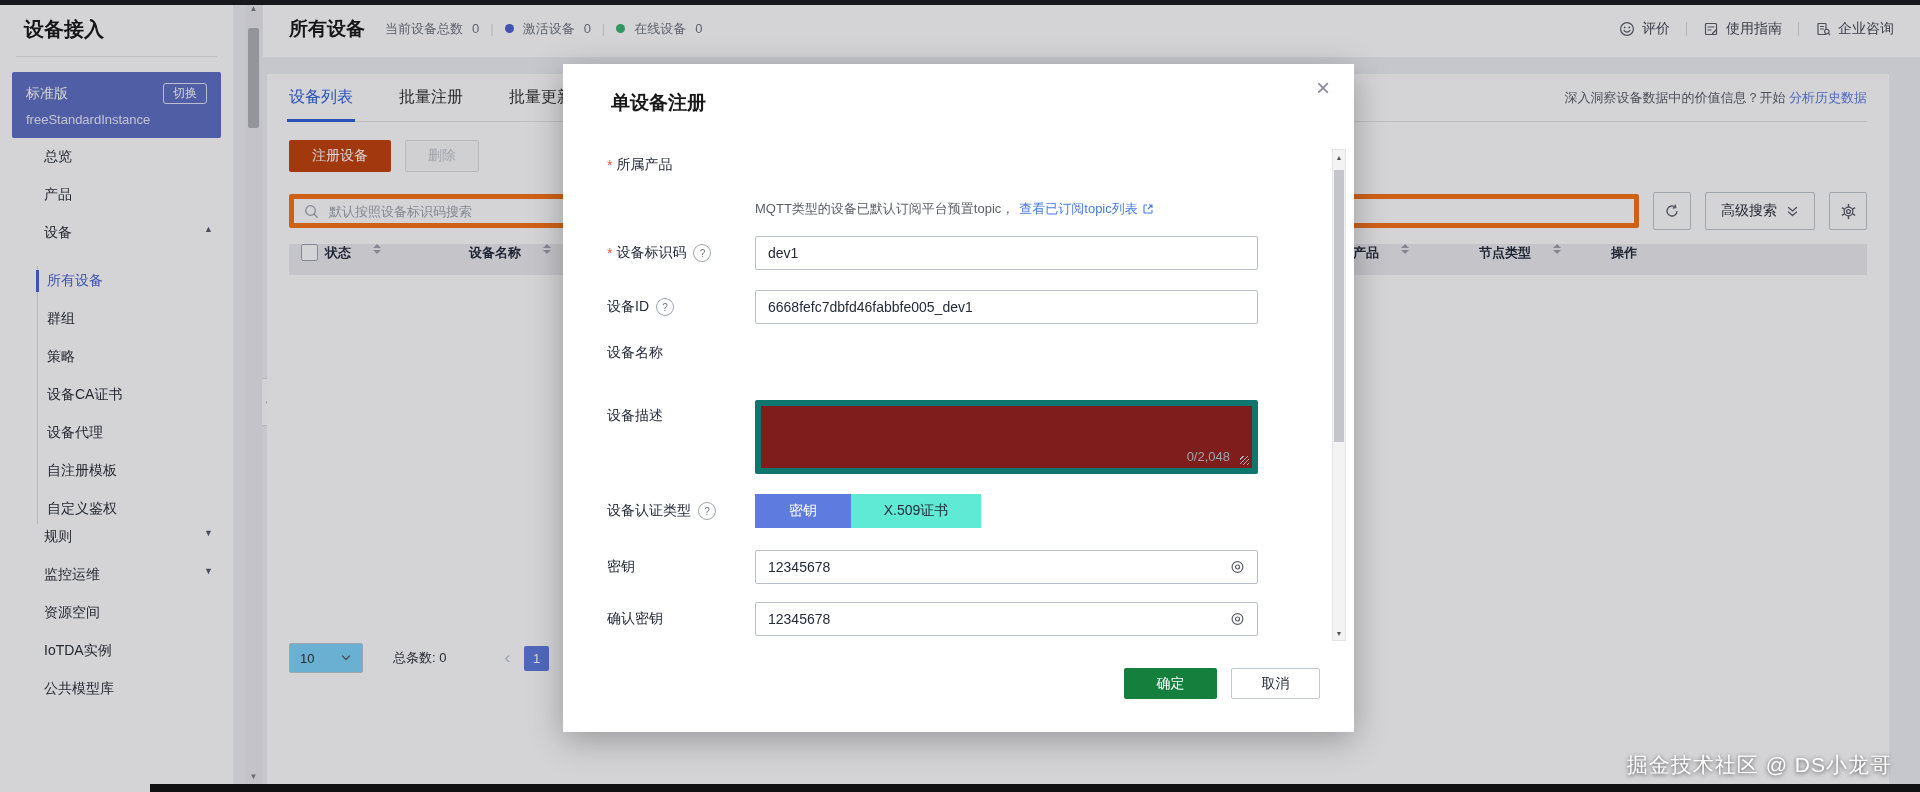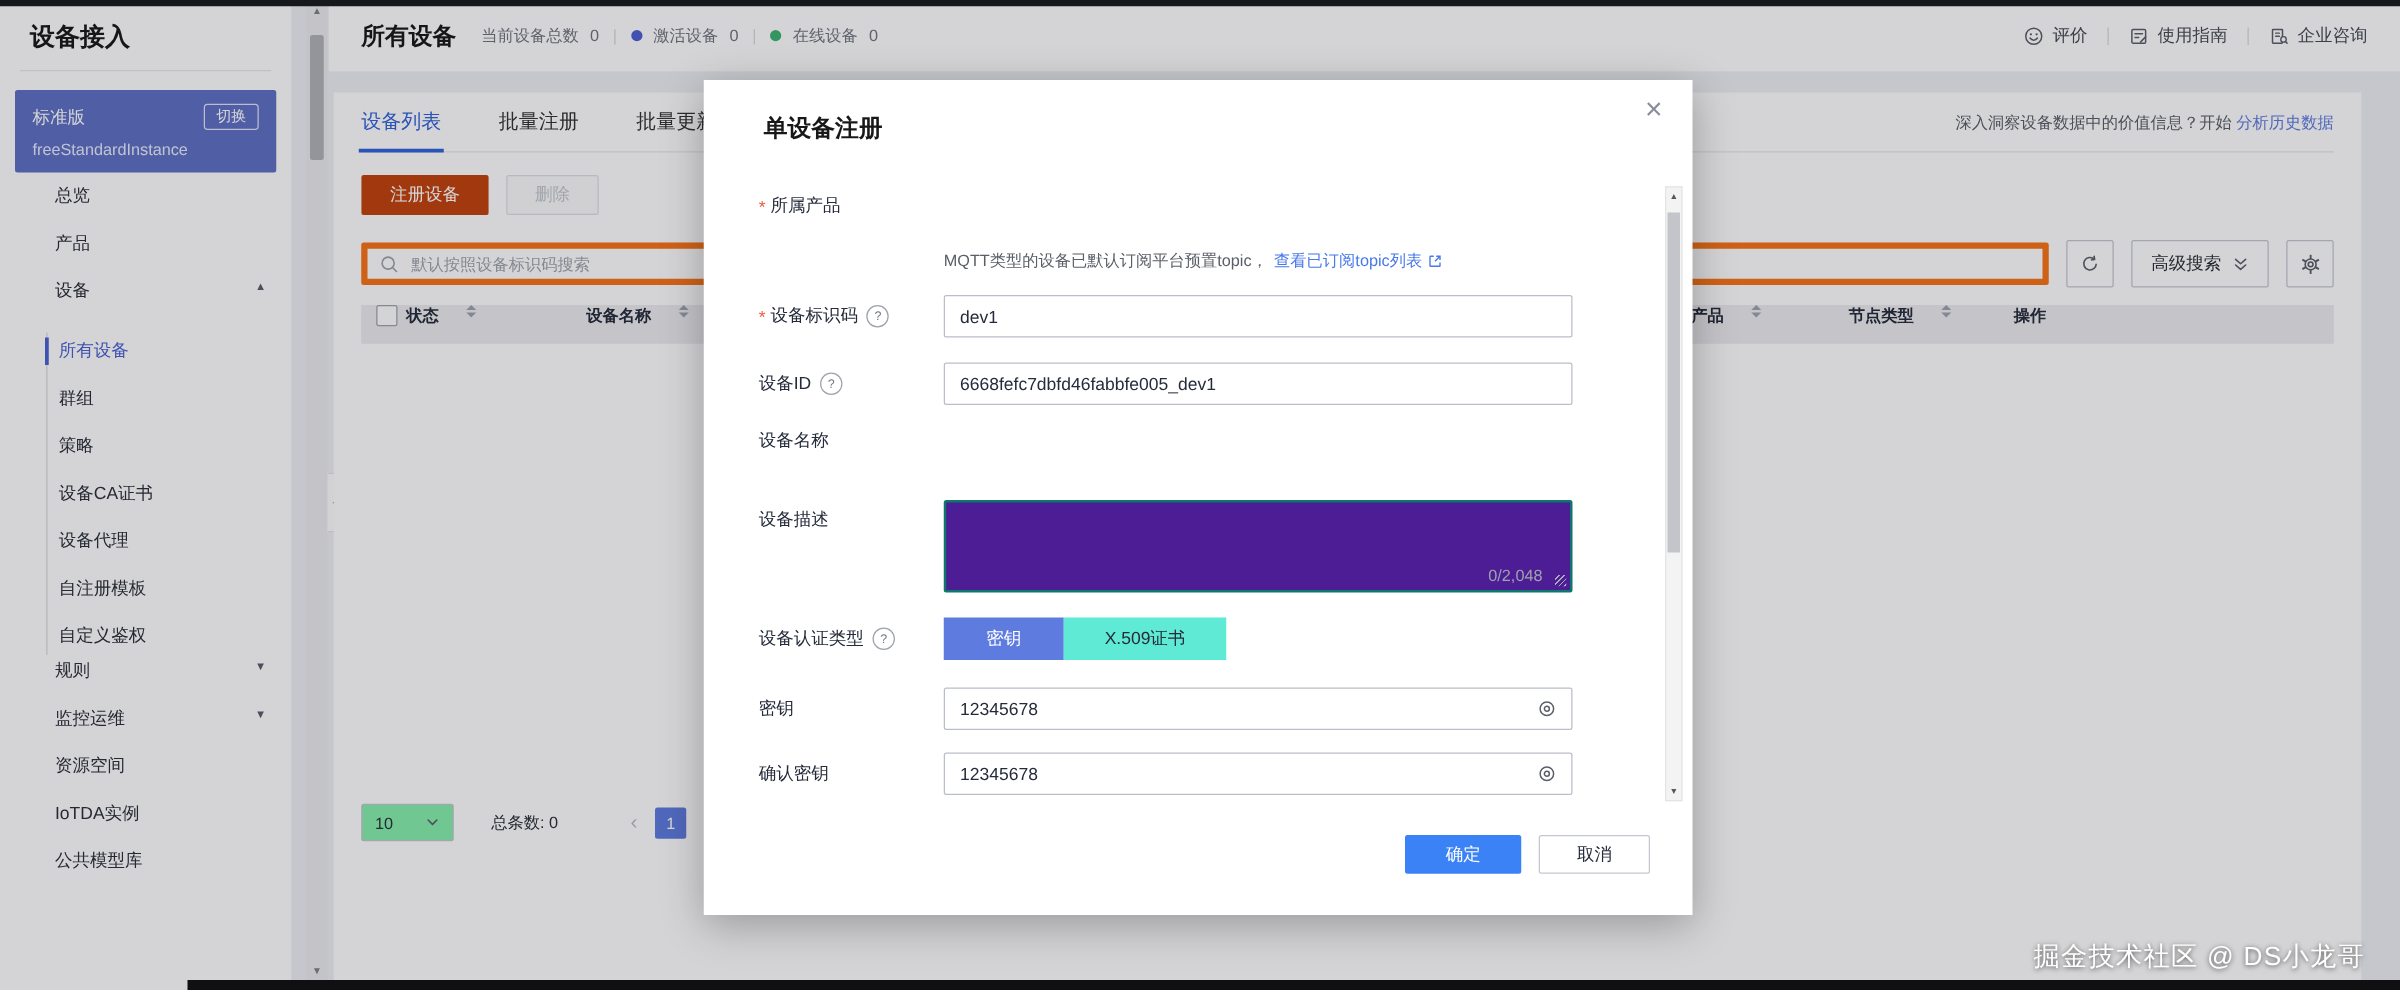--- a/index.html
+++ b/index.html
@@ -56,52 +56,52 @@
   .adv-btn{height:36px;border:1px solid #c3c7cf;border-radius:2px;margin-left:14px;padding:0 15px;display:flex;align-items:center;gap:9px;font-size:14px;background:#fff;color:#2b2f38;cursor:pointer;flex:none;}
   .table-head{margin-top:14px;height:31px;background:#ededf0;position:relative;font-size:13px;color:#252b3a;font-weight:bold;}
   .th{position:absolute;top:0;height:100%;display:flex;align-items:flex-start;gap:22px;}
   .checkbox{width:15px;height:15px;border:1px solid #9ea3ad;border-radius:2px;background:#fff;cursor:pointer;}
   .sort{display:flex;flex-direction:column;gap:2px;}
   .sort i{display:block;width:0;height:0;border-left:4px solid transparent;border-right:4px solid transparent;}
   .sort .up{border-bottom:4px solid #9da3ae;}
   .sort .down{border-top:4px solid #9da3ae;}
   .table-body{height:368px;background:#fff;}
   .pag-row{display:flex;align-items:center;font-size:13px;color:#2b2f38;}
-  .page-size{width:74px;height:30px;border:1px solid #c3c7cf;border-radius:2px;display:flex;align-items:center;justify-content:space-between;padding:0 10px;box-sizing:border-box;background:#86efac;cursor:pointer;}
+  .page-size{width:74px;height:30px;border:1px solid #c3c7cf;border-radius:2px;display:flex;align-items:center;justify-content:space-between;padding:0 10px;box-sizing:border-box;background:#7dd3fc;cursor:pointer;}
   .pag-total{margin-left:30px;}
   .pag-prev{margin-left:58px;color:#b9bec8;font-size:17px;cursor:pointer;}
   .pag-page{width:25px;height:25px;margin-left:14px;background:#5e7ce0;color:#fff;border-radius:2px;display:flex;align-items:center;justify-content:center;font-size:13px;cursor:pointer;}
   .pag-next{margin-left:14px;color:#71757f;font-size:17px;cursor:pointer;}
   
   .overlay{position:absolute;inset:0;background:rgba(15,18,26,0.18);z-index:50;}
   .modal{position:absolute;left:563px;top:64px;width:791px;height:668px;background:#fff;z-index:100;box-shadow:0 8px 32px rgba(0,0,0,0.28);}
   .m-close{position:absolute;right:24px;top:12px;font-size:24px;color:#8a8e99;line-height:1;cursor:pointer;}
   .m-title{position:absolute;left:48px;top:26px;font-size:19px;font-weight:bold;color:#181818;}
   .m-row{position:absolute;left:44px;display:flex;align-items:center;}
   .m-label{width:148px;display:flex;align-items:center;gap:7px;font-size:14px;color:#252b3a;flex:none;}
   .req{color:#ee5948;margin-right:-3px;}
   .help{width:16px;height:16px;border:1px solid #9ea3ad;border-radius:50%;color:#71757f;font-size:10px;display:inline-flex;align-items:center;justify-content:center;cursor:pointer;}
   .m-select{width:503px;height:34px;border:1px solid #b9bec8;border-radius:2px;display:flex;align-items:center;justify-content:space-between;
      padding:0 12px;font-size:14px;color:#252b3a;box-sizing:border-box;background:#fff;cursor:pointer;}
   .m-input{width:503px;height:34px;border:1px solid #b9bec8;border-radius:2px;padding:0 12px;font-size:14px;color:#252b3a;box-sizing:border-box;outline:none;background:#fff;}
   .m-hint{position:absolute;left:192px;top:136px;font-size:13px;color:#5a5e66;display:flex;align-items:center;gap:5px;}
   .m-hint a{color:#4879e8;text-decoration:none;cursor:pointer;display:inline-flex;align-items:center;gap:4px;}
-  .m-textarea-wrap{position:relative;width:503px;height:74px;border:2px solid #0f766e;border-radius:2px;box-sizing:border-box;background:#4c1d95;}
+  .m-textarea-wrap{position:relative;width:503px;height:74px;border:6px solid #0f766e;border-radius:2px;box-sizing:border-box;background:#7f1d1d;}
   .m-textarea-wrap textarea{width:100%;height:52px;border:none;outline:none;resize:none;padding:8px 12px;box-sizing:border-box;font-family:inherit;font-size:14px;background:transparent;}
   .m-counter{position:absolute;right:22px;bottom:4px;font-size:13px;color:#9ea3ad;}
   .m-grip{position:absolute;right:3px;bottom:3px;width:9px;height:9px;
      background:repeating-linear-gradient(135deg,transparent,transparent 2px,#a9adb5 2px,#a9adb5 3px);cursor:nwse-resize;}
   .tg{height:34px;display:inline-flex;align-items:center;justify-content:center;font-size:14px;cursor:pointer;}
   .tg-secret{width:96px;background:#5e7ce0;color:#fff;}
   .tg-cert{width:130px;background:#5eead4;color:#252b3a;}
   .pw-wrap{position:relative;width:503px;}
   .pw-wrap .m-input{width:100%;padding-right:40px;}
   .eye{position:absolute;right:12px;top:9px;cursor:pointer;}
   .m-footer-btn{position:absolute;top:604px;height:31px;border-radius:2px;font-size:14px;display:flex;align-items:center;justify-content:center;cursor:pointer;box-sizing:border-box;}
-  .m-ok{left:561px;width:93px;background:#3b82f6;color:#fff;}
+  .m-ok{left:561px;width:93px;background:#15803d;color:#fff;}
   .m-cancel{left:668px;width:89px;background:#fff;border:1px solid #c3c7cf;color:#252b3a;}
   
   .m-scroll{position:absolute;right:8px;top:85px;width:14px;height:492px;background:#f3f3f4;border:1px solid #e4e4e6;box-sizing:border-box;}
   .m-scroll .arrow{position:absolute;left:0;width:12px;height:14px;display:flex;align-items:center;justify-content:center;font-size:7px;color:#55585f;}
   .m-scroll .thumb{position:absolute;left:1px;top:20px;width:10px;height:272px;background:#c3c5ca;}
   
   .video-top{position:absolute;left:0;top:0;width:100%;height:5px;background:#17181c;z-index:115;}
   .video-bar{position:absolute;left:150px;right:0;bottom:0;height:8px;background:#101013;z-index:115;}
   .watermark{position:absolute;right:28px;bottom:13px;z-index:120;color:#fff;font-size:21px;letter-spacing:1px;
      text-shadow:0 1px 4px rgba(0,0,0,0.65);}

